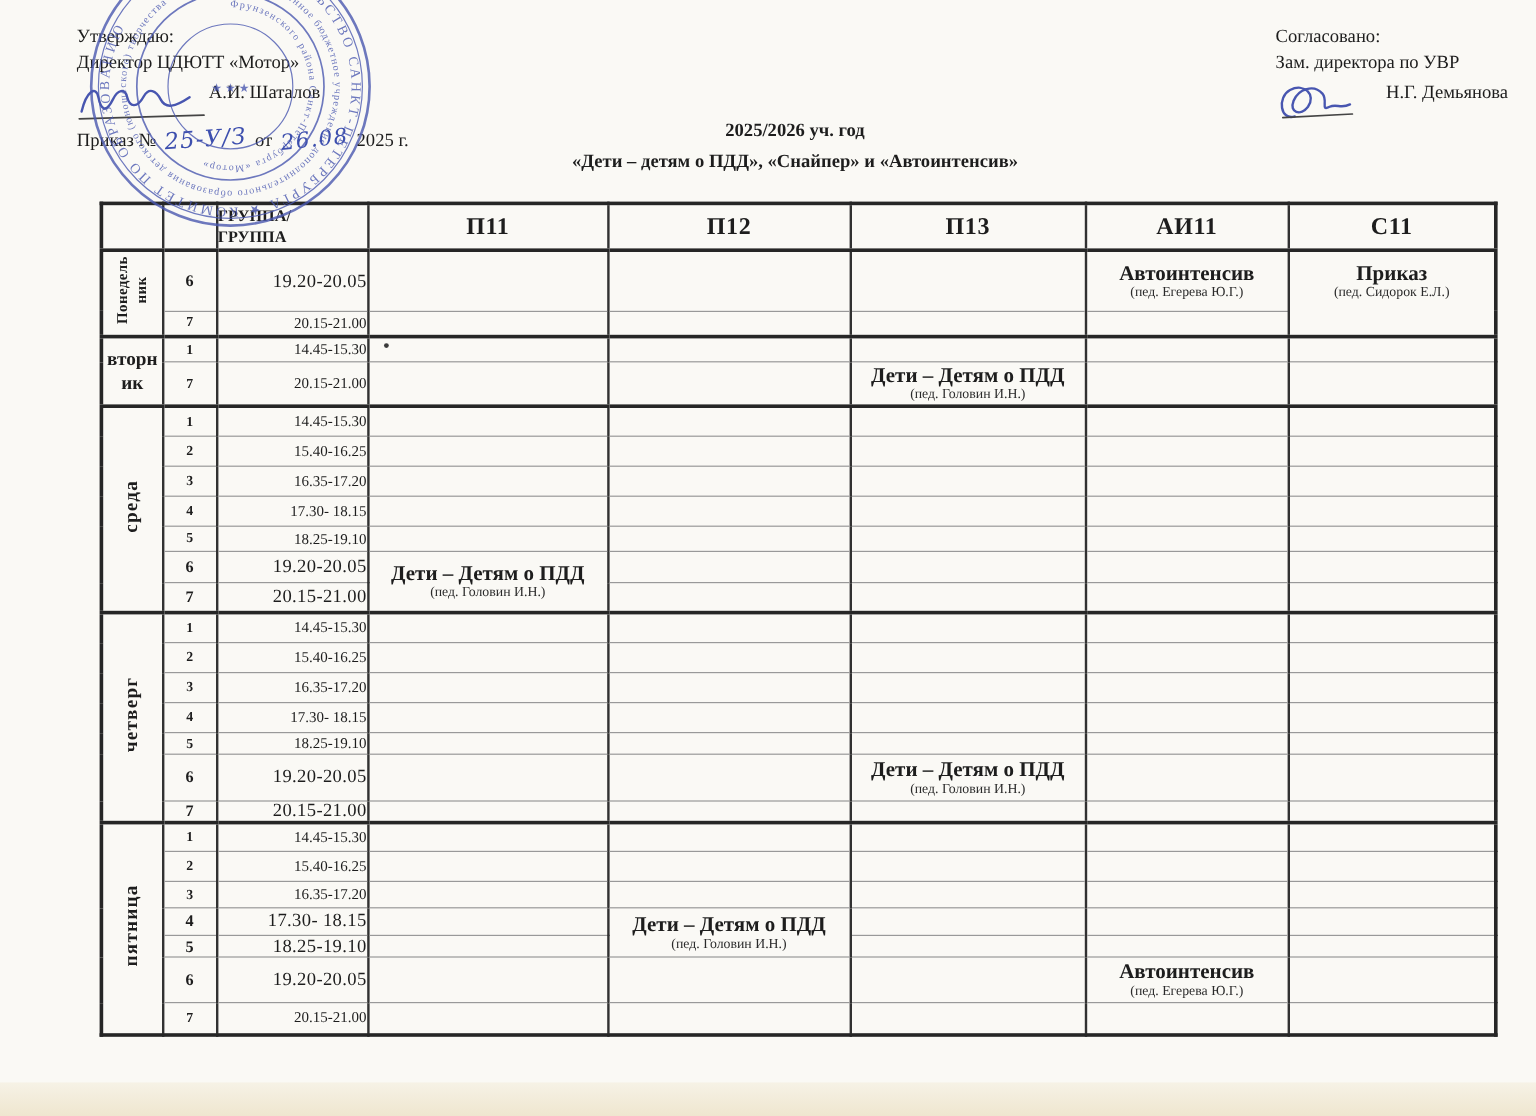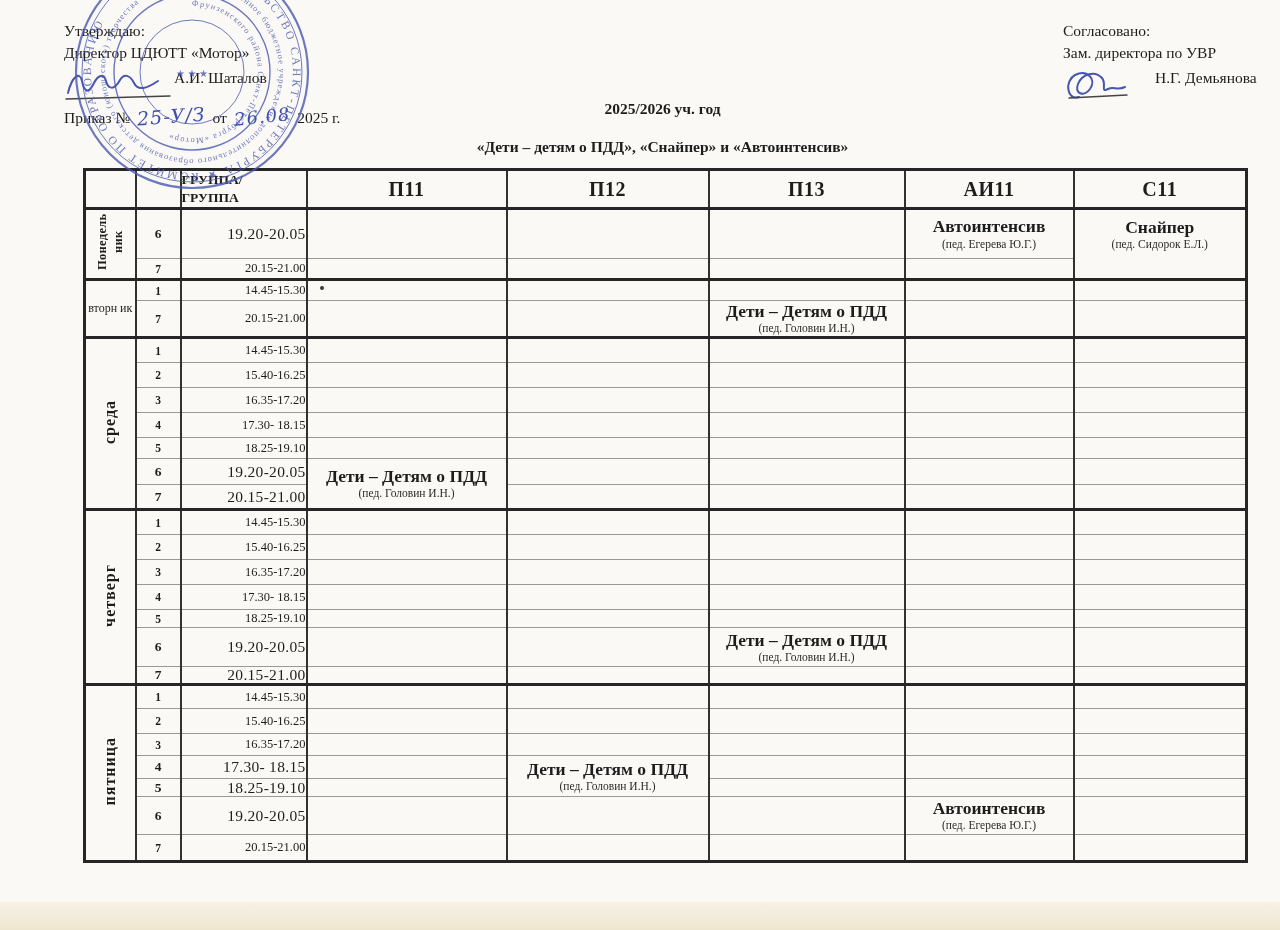--- a/index.html
+++ b/index.html
@@ -10,41 +10,41 @@
   
   .approve{position:absolute;left:64px;top:20px;width:330px;font-size:15.5px;line-height:1.45;z-index:2;}
   .agree{position:absolute;left:1063px;top:20px;width:220px;font-size:15.5px;line-height:1.45;z-index:2;}
   .sigrow{display:flex;align-items:flex-start;margin-top:2px;}
   .sig-svg{display:block;}
   .titleblock{position:absolute;left:420px;top:32px;width:345px;text-align:center;z-index:2;}
   .t1{font-weight:bold;font-size:17.5px;letter-spacing:.4px;}
   .t2{font-weight:bold;font-size:17.5px;margin-top:7px;letter-spacing:.4px;}
   .subtitleblock{position:absolute;left:415px;top:100px;width:495px;text-align:center;z-index:2;}
   .t3{font-weight:bold;font-size:15.5px;}
-  .t4{font-weight:bold;font-size:15.5px;margin-top:20px;}
+  .t4{font-weight:bold;font-size:15.5px;margin-top:8px;}
   .hw{font-family:"DejaVu Serif",serif;font-style:italic;color:#3d4fae;font-size:19px;
       display:inline-block;transform:rotate(-4deg);letter-spacing:1px;margin:0 3px;}
   .hw2{font-size:18px;transform:rotate(-6deg);}
   
   .stamp{position:absolute;left:66px;top:-54px;z-index:3;opacity:.8;pointer-events:none;}
   
   table.sched{position:absolute;left:83px;top:168px;width:1162px;border-collapse:collapse;
       table-layout:fixed;border:3px solid #262626;z-index:2;}
   table.sched td{border-left:2px solid #313131;border-top:1px solid #999;
       padding:0;vertical-align:middle;overflow:hidden;}
   tr.hrow td{border-top:none;}
   tr.ds td{border-top:3px solid #262626;}
   td.corner{font-weight:bold;font-size:13.5px;line-height:1.3;padding-left:6px;text-align:left;}
   td.gh{font-weight:bold;font-size:20px;text-align:center;letter-spacing:.5px;}
   td.day{text-align:center;}
   .vlabel{display:inline-block;writing-mode:vertical-rl;transform:rotate(180deg);
       font-weight:bold;white-space:normal;}
   .lab-mon{font-size:12.5px;height:64px;line-height:1.25;letter-spacing:.3px;}
   .lab-big{font-size:16px;letter-spacing:1px;}
-  .hlabel{font-weight:normal;font-size:12px;line-height:1.25;}
+  .hlabel{font-weight:bold;font-size:16px;line-height:1.25;}
   td.num{font-weight:bold;font-size:11.5px;text-align:center;}
   td.time{font-size:12.5px;text-align:right;padding-left:8px;line-height:1;}
   td.num.big{font-size:13.5px;}
   td.time.big{font-size:15.5px;letter-spacing:.3px;}
   td.act{text-align:center;}
   td.act.top{vertical-align:top;padding-top:7px;}
   .at{font-weight:bold;font-size:17.5px;line-height:1.15;}
   .ap{font-size:11.5px;line-height:1.3;color:#2b2b2b;}
   .dot{display:inline-block;width:4px;height:4px;border-radius:50%;background:#3a3a3a;
        margin-left:12px;margin-bottom:6px;}
@@ -153,21 +153,21 @@
       <td class="num big">6</td>
       <td class="time big">19.20-20.05</td>
       <td class="e"></td>
       <td class="e"></td>
       <td class="e"></td>
       <td class="act">
         <div class="at">Автоинтенсив</div>
         <div class="ap">(пед. Егерева Ю.Г.)</div>
       </td>
       <td class="act top" rowspan="2">
-        <div class="at">Снайпер</div>
+        <div class="at">Приказ</div>
         <div class="ap">(пед. Сидорок Е.Л.)</div>
       </td>
     </tr>
     <tr style="height:21px">
       <td class="num">7</td>
       <td class="time">20.15-21.00</td>
       <td class="e"></td>
       <td class="e"></td>
       <td class="e"></td>
       <td class="e"></td>

